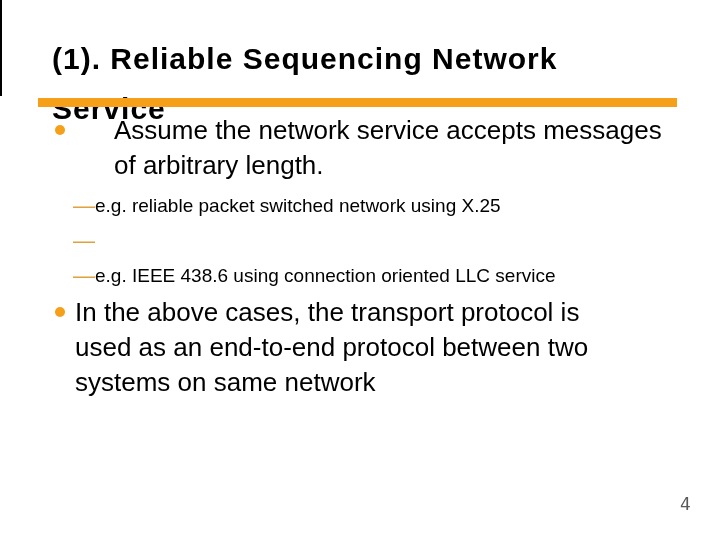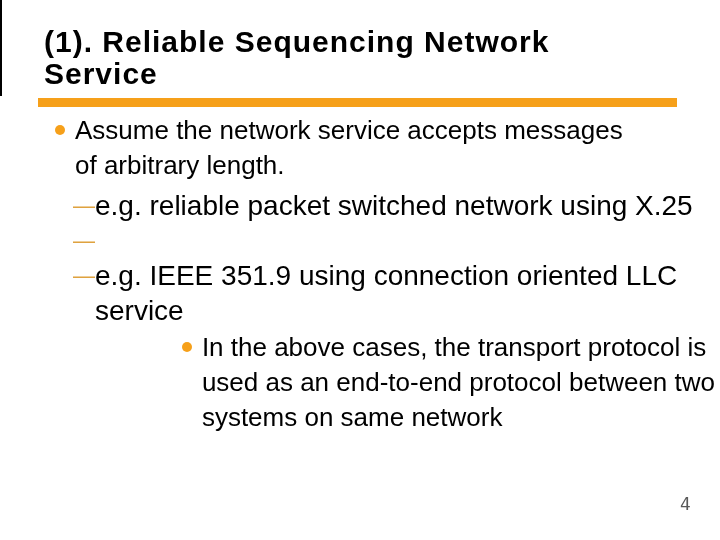--- a/index.html
+++ b/index.html
@@ -21,26 +21,26 @@
     left: 0;
     top: 0;
     width: 2px;
     height: 96px;
     background: #000000;
   }
   .title {
     position: absolute;
     left: 40px;
     top: 22px;
-    margin: 4px;
+    margin: 12px;
     width: 655px;
     font-size: 30px;
     font-weight: bold;
     letter-spacing: 1px;
-    line-height: 32px;
+    line-height: 50px;
     color: #000000;
     white-space: pre-line;
   }
   .title-rule {
     position: absolute;
     left: 38px;
     top: 98px;
     width: 639px;
     height: 9px;
     background: #F6A01A;
@@ -48,22 +48,22 @@
   .content {
     position: absolute;
     left: 55px;
     top: 113px;
     width: 660px;
   }
   .bullet {
     display: flex;
     align-items: flex-start;
   }
-  .bullet.gap-after { margin-bottom: 5px; }
-  .bullet.gap-before { margin-top: 2px; justify-content: flex-end; }
+  .bullet.gap-after { margin-bottom: 5px; gap: 39px; }
+  .bullet.gap-before { margin-top: 2px; }
   .dot {
     flex: 0 0 10px;
     width: 10px;
     height: 10px;
     border-radius: 50%;
     background: #F6A01A;
     margin: 12px 10px 0 0;
   }
   .btext {
     font-size: 26px;
@@ -76,21 +76,21 @@
   .sub-bullet {
     display: flex;
     align-items: flex-start;
   }
   .dash {
     font-size: 22px;
     line-height: 35px;
     color: #DFA23F;
   }
   .stext {
-    font-size: 28px;
+    font-size: 19px;
     line-height: 35px;
     white-space: pre-line;
   }
   .page-number {
     position: absolute;
     left: 680px;
     top: 494px;
     font-size: 17px;
     line-height: 20px;
     color: #595959;
@@ -121,21 +121,21 @@
     <div class="sublist">
       <div class="sub-bullet">
         <span class="dash">—</span>
         <span class="stext">e.g. reliable packet switched network using X.25</span>
       </div>
       <div class="sub-bullet">
         <span class="dash">—</span>
       </div>
       <div class="sub-bullet">
         <span class="dash">—</span>
-        <span class="stext">e.g. IEEE 351.9 using connection oriented LLC service</span>
+        <span class="stext">e.g. IEEE 438.6 using connection oriented LLC service</span>
       </div>
     </div>
 
     <div class="bullet gap-before">
       <span class="dot"></span>
       <span class="btext">In the above cases, the transport protocol is
 used as an end-to-end protocol between two
 systems on same network</span>
     </div>
 

